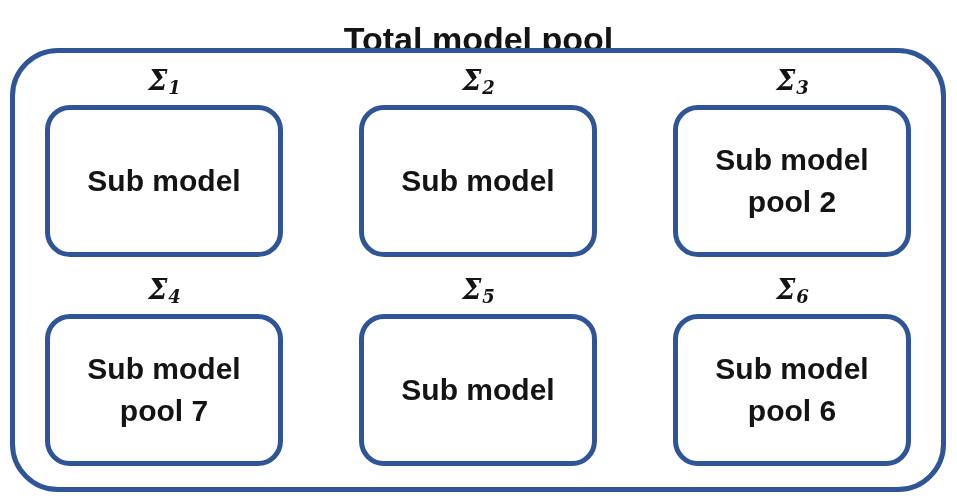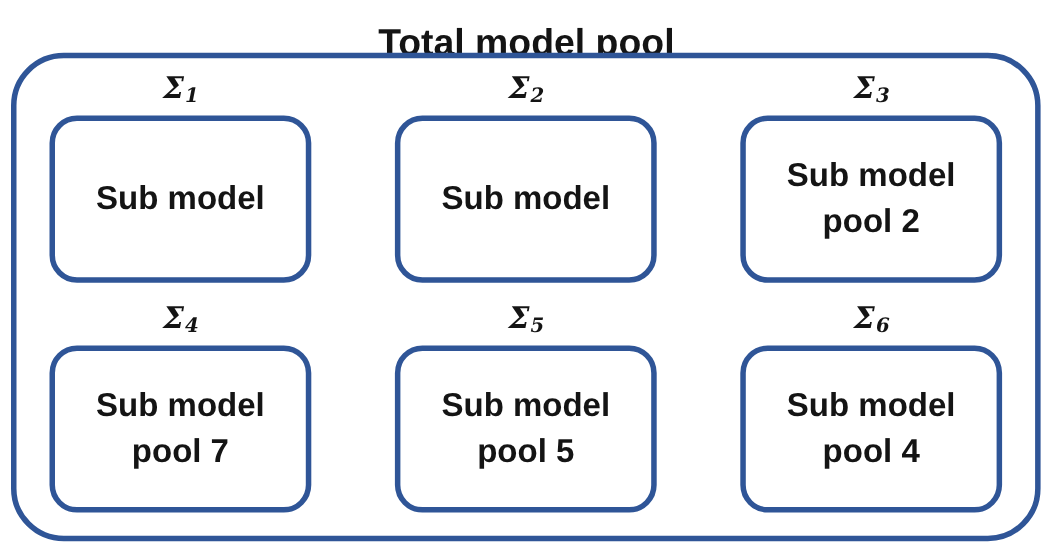--- a/index.html
+++ b/index.html
@@ -141,29 +141,28 @@
       </div>
     </div>
 
     <div class="cell">
       <div class="sigma-label">
           <span>Σ</span>
           <sub>5</sub>
         </div>
       <div class="sub-pool-box">
         <div>Sub model</div>
-        <div>pool 5</div>
       </div>
     </div>
 
     <div class="cell">
       <div class="sigma-label">
           <span>Σ</span>
           <sub>6</sub>
         </div>
       <div class="sub-pool-box">
         <div>Sub model</div>
-        <div>pool 4</div>
+        <div>pool 6</div>
       </div>
     </div>
 
   </div>
 </div>
 
 </body></html>

